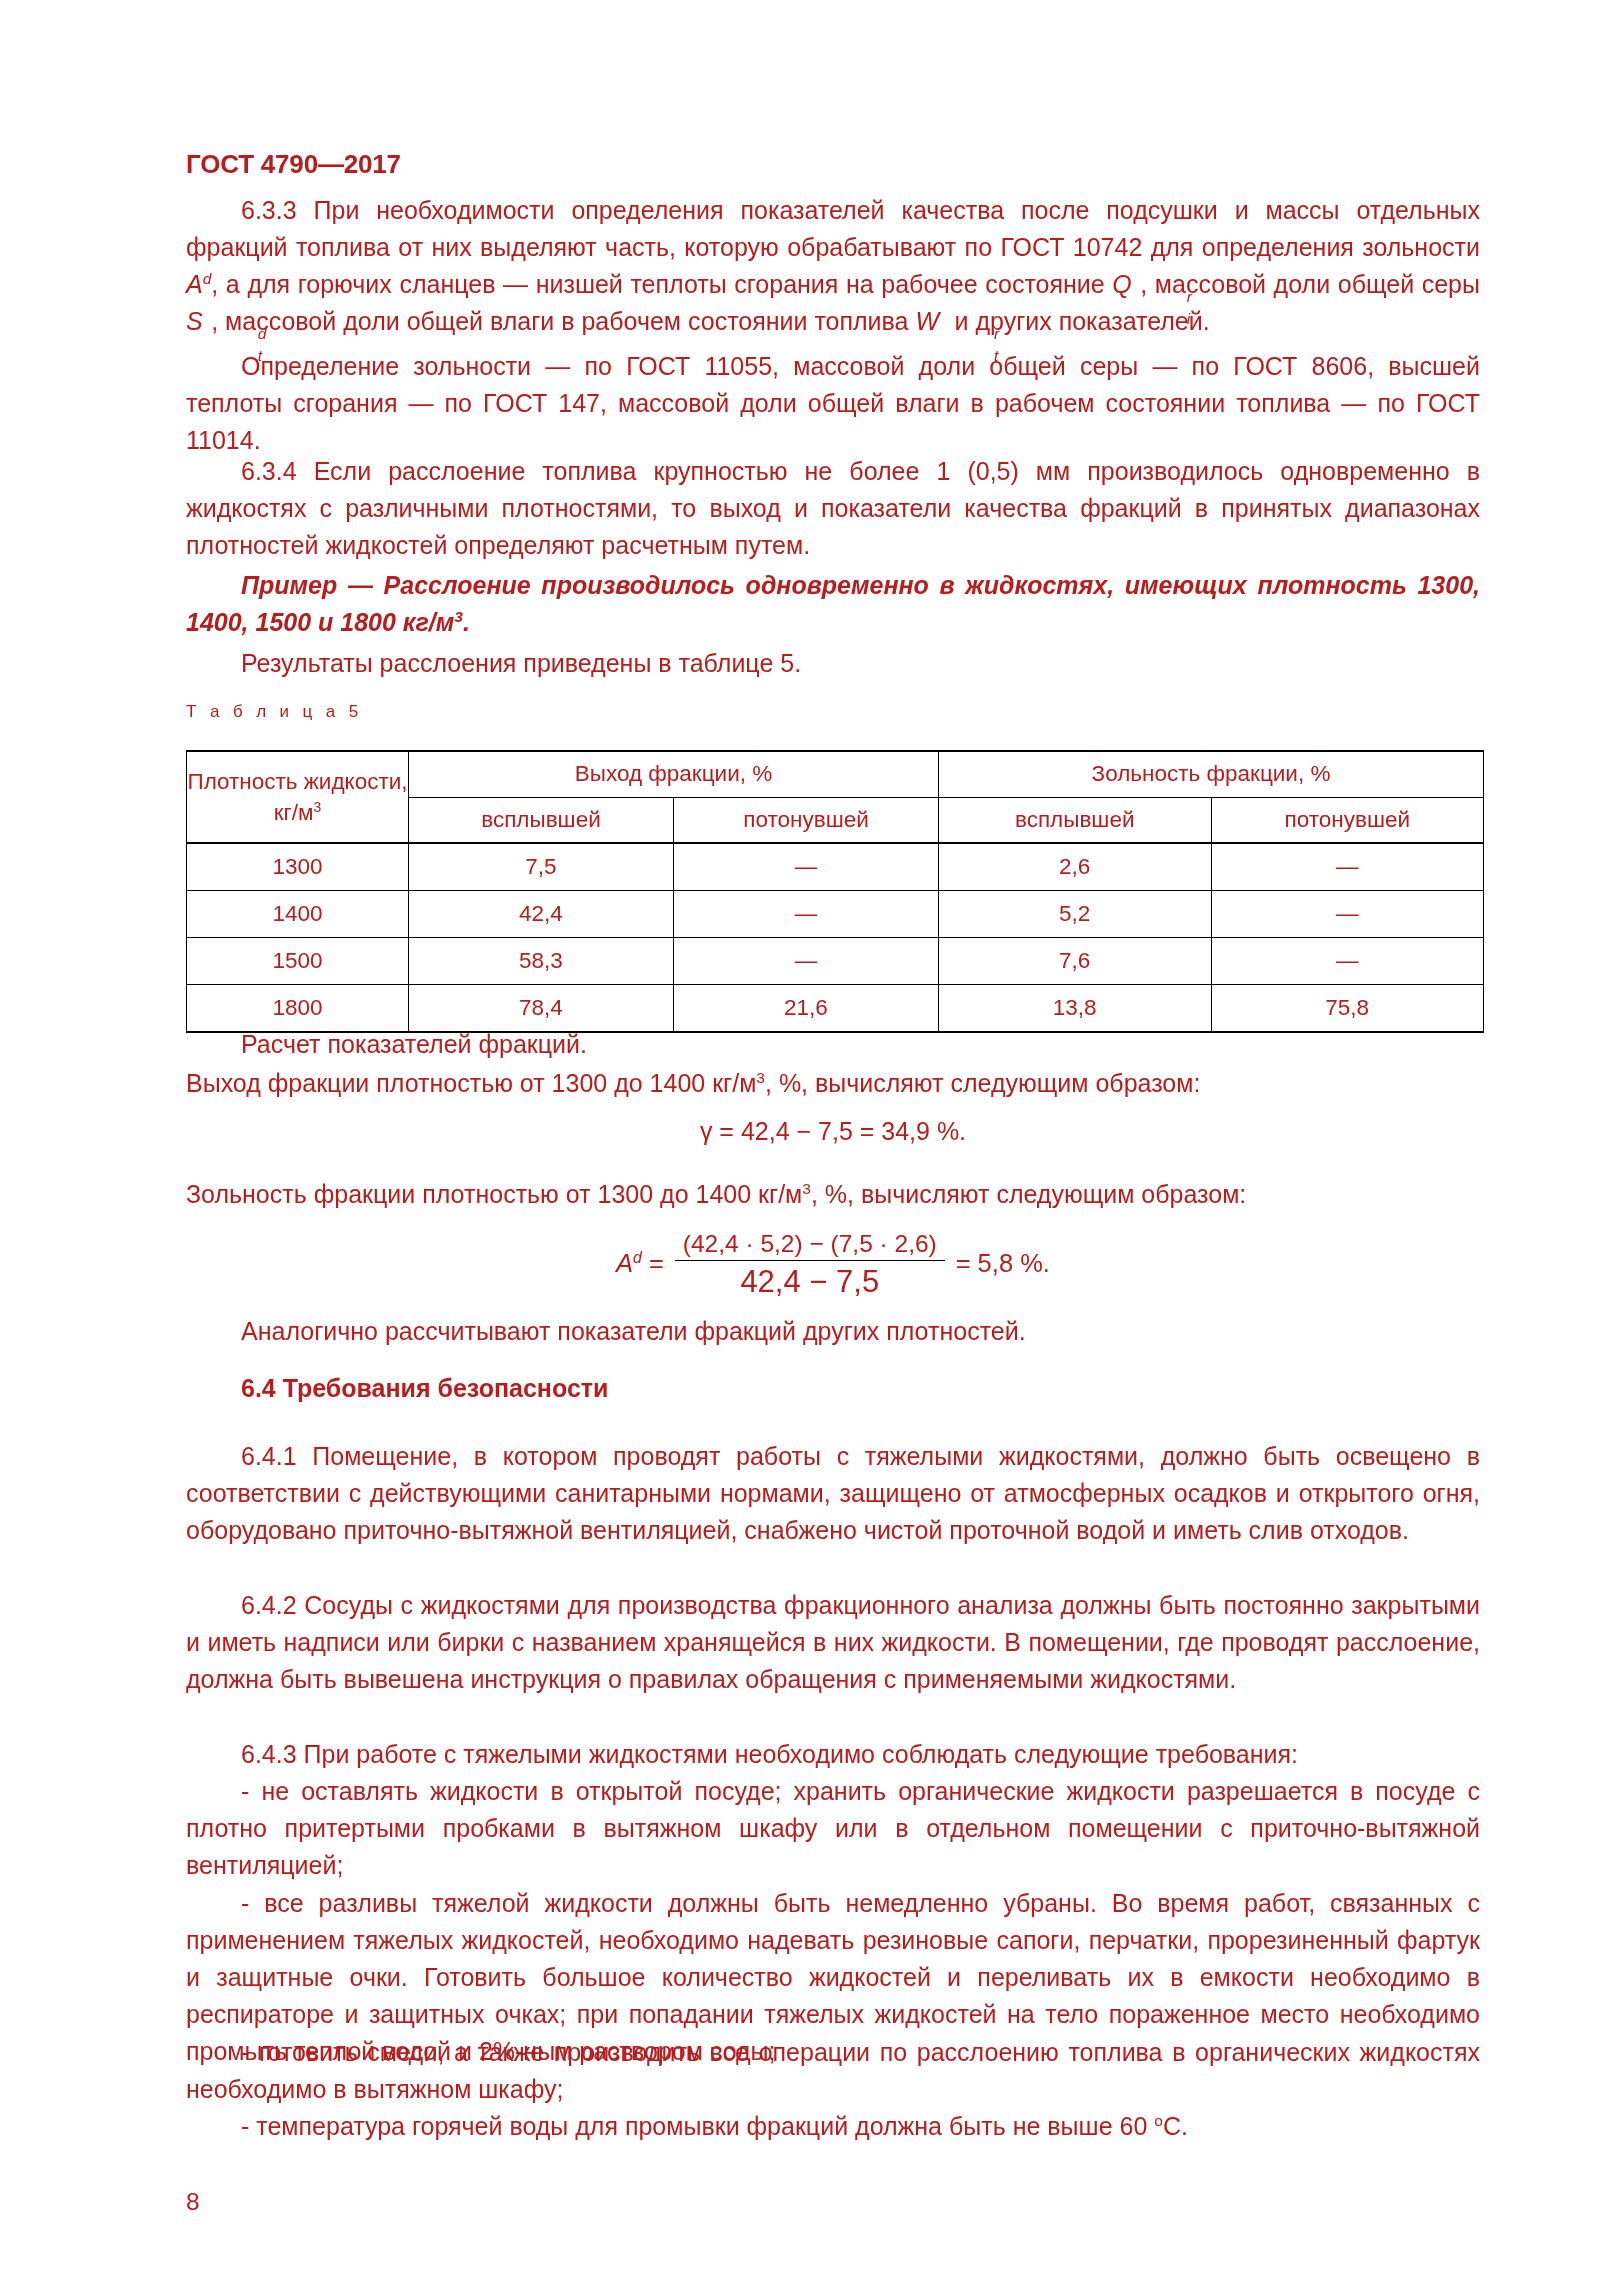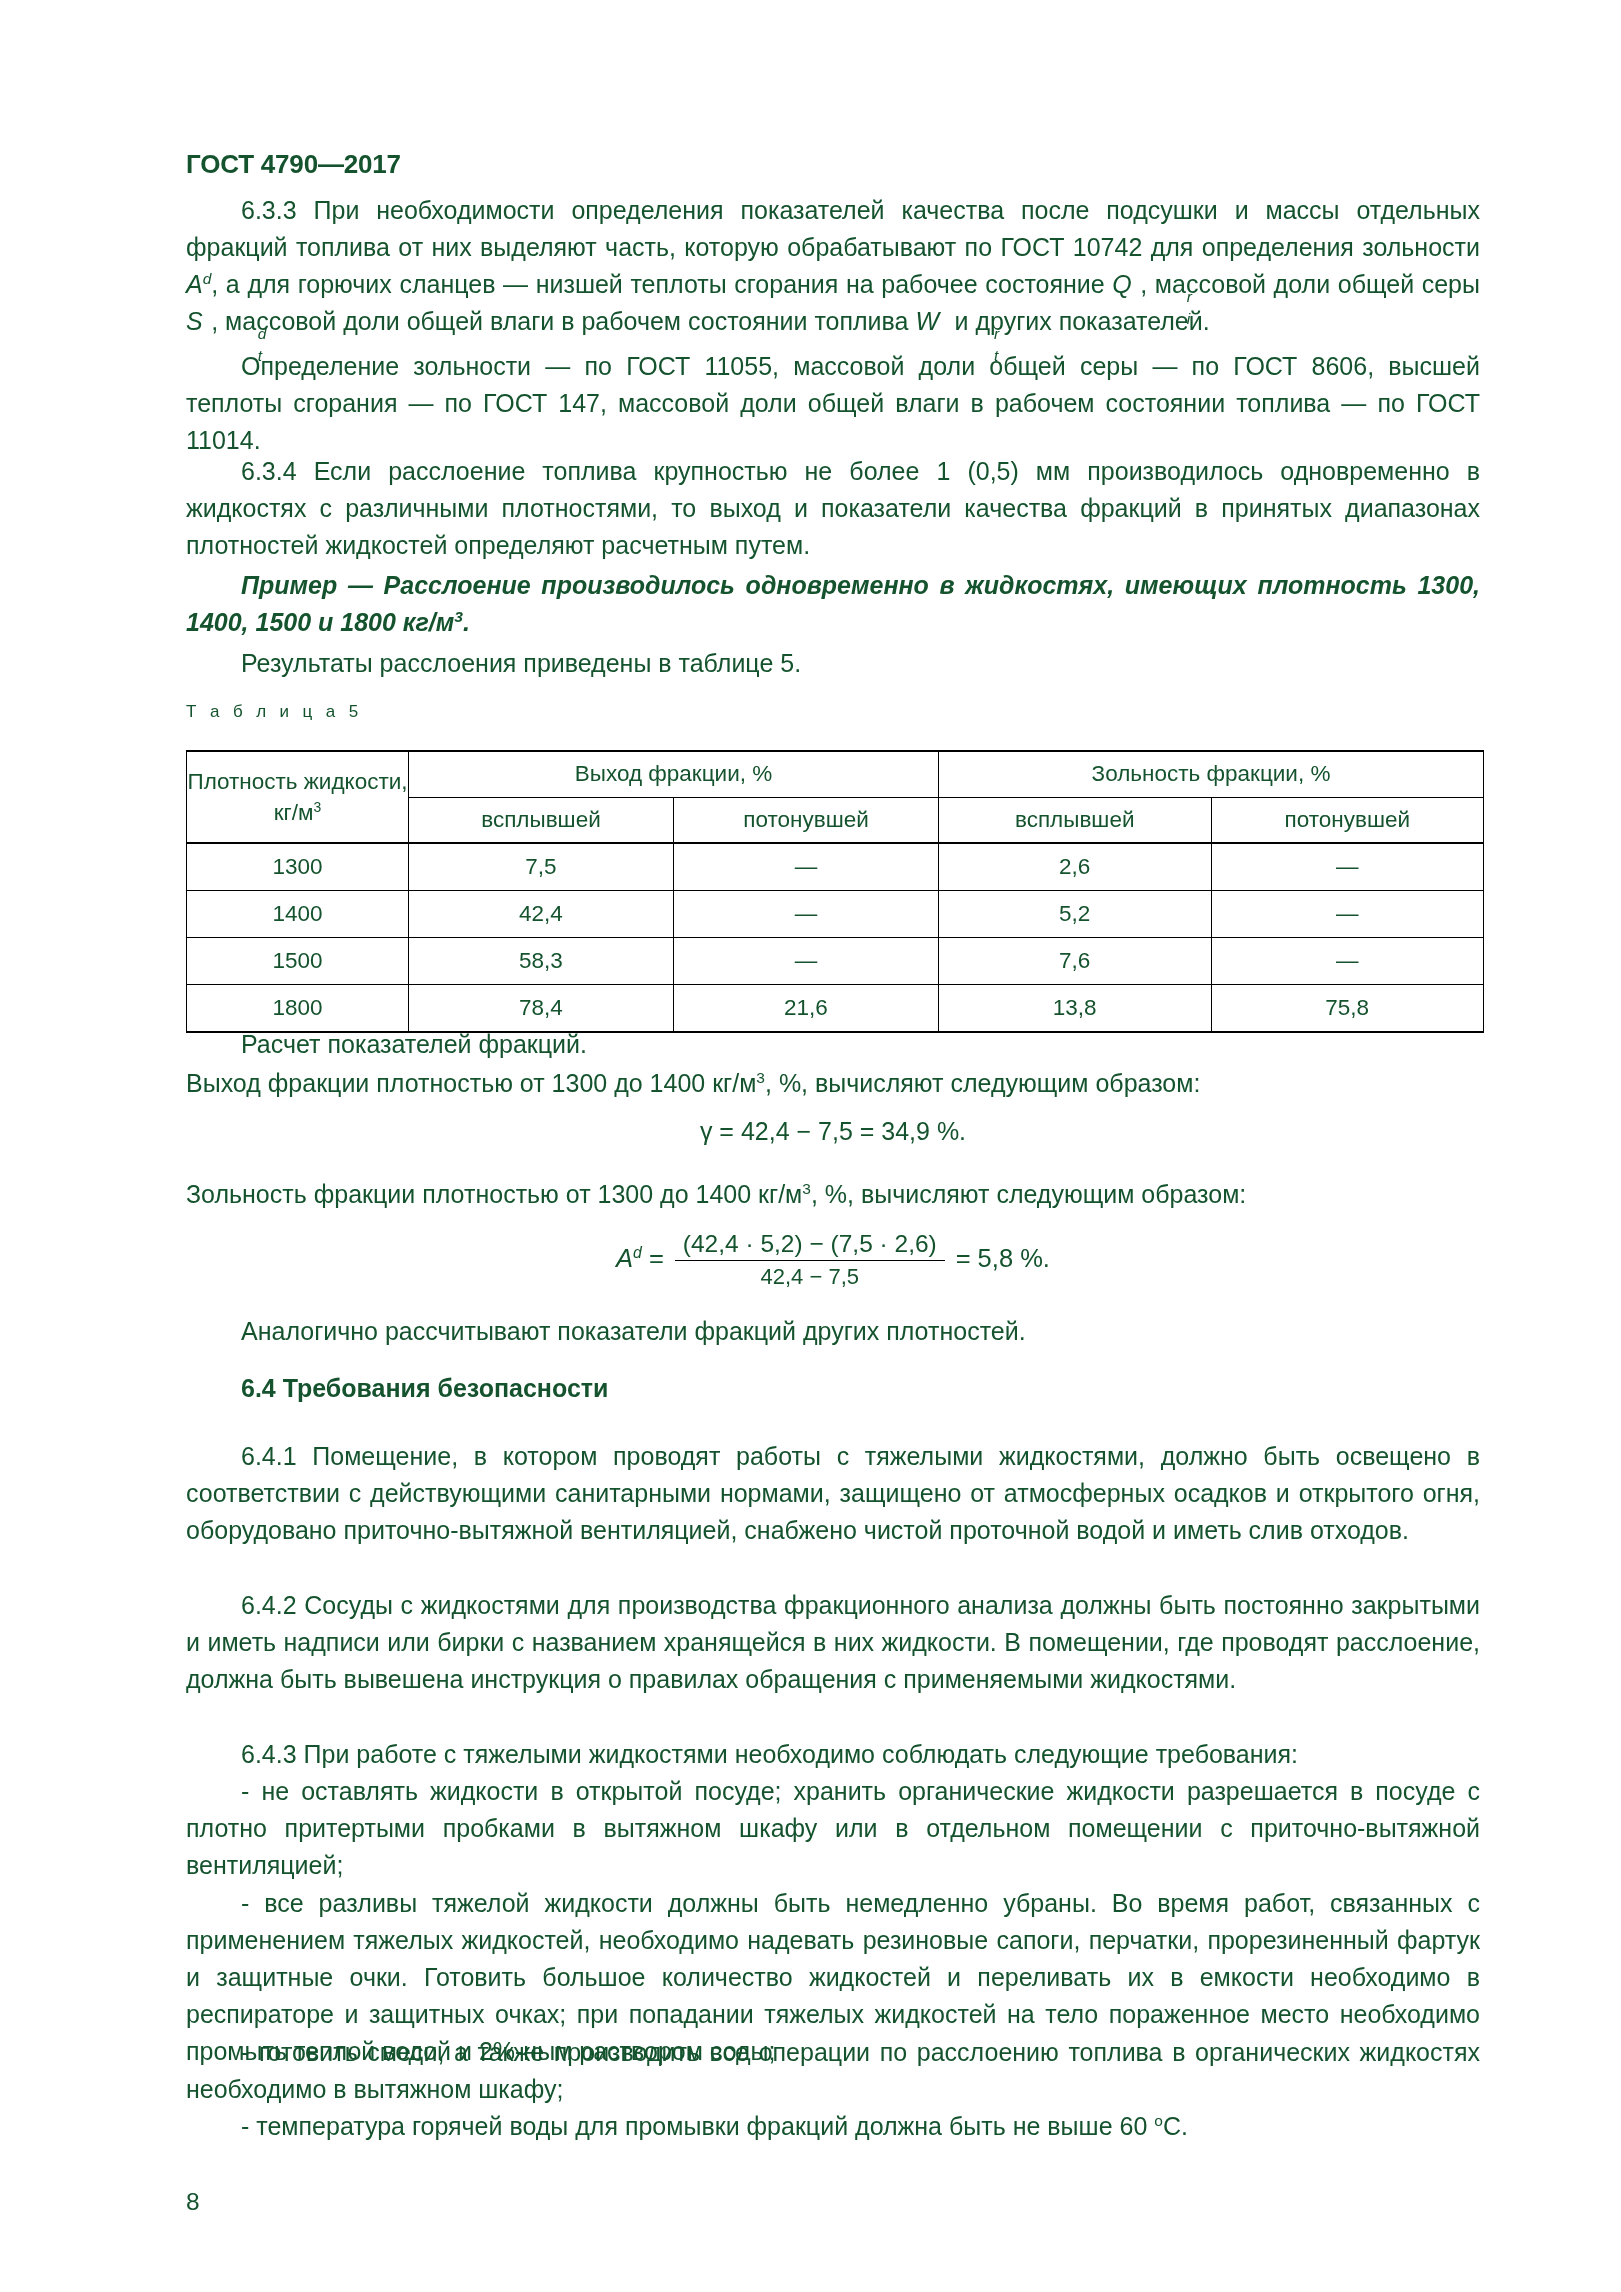--- a/index.html
+++ b/index.html
@@ -7,21 +7,21 @@
     margin: 0;
     padding: 0;
     background: #ffffff;
   }
   .page {
     position: relative;
     width: 1621px;
     height: 2293px;
     background: #ffffff;
     font-family: "Liberation Sans", sans-serif;
-    color: #14532d;
+    color: #b91c1c;
     box-sizing: border-box;
     overflow: hidden;
   }
   .header-title {
     position: absolute;
     left: 186px;
     top: 149px;
     font-size: 26px;
     font-weight: bold;
     letter-spacing: -0.2px;
@@ -120,21 +120,21 @@
   }
   .frac .num {
     display: block;
     padding: 0 7.8px 2px 7.8px;
     border-bottom: 1.8px solid #000;
     font-size: 24.5px;
   }
   .frac .den {
     display: block;
     padding: 2.9px 7.8px 0 7.8px;
-    font-size: 22px;
+    font-size: 31px;
   }
   .formula-row {
     text-align: center;
     font-size: 25.5px;
   }
   .sec-head {
     font-size: 25px;
     font-weight: bold;
     text-indent: 55px;
   }

